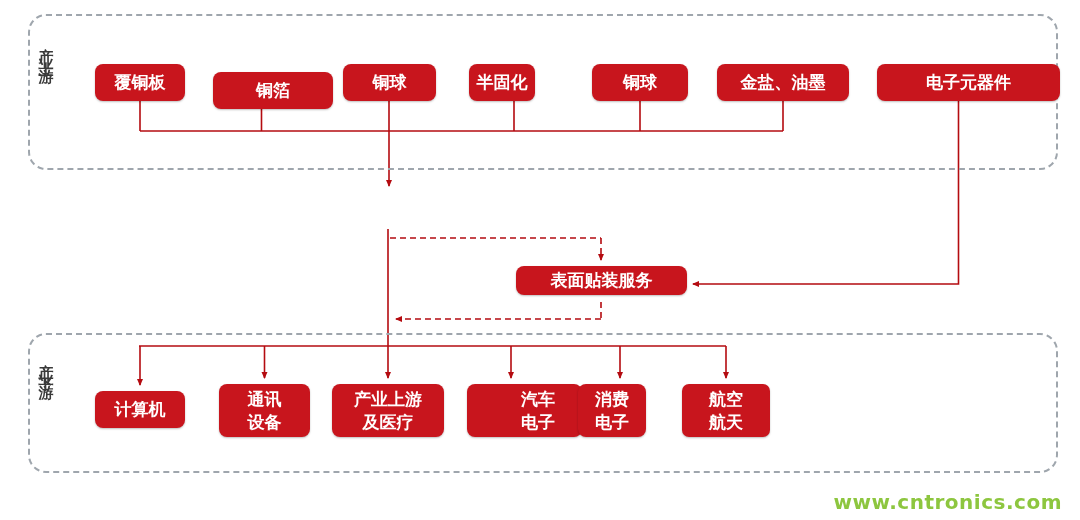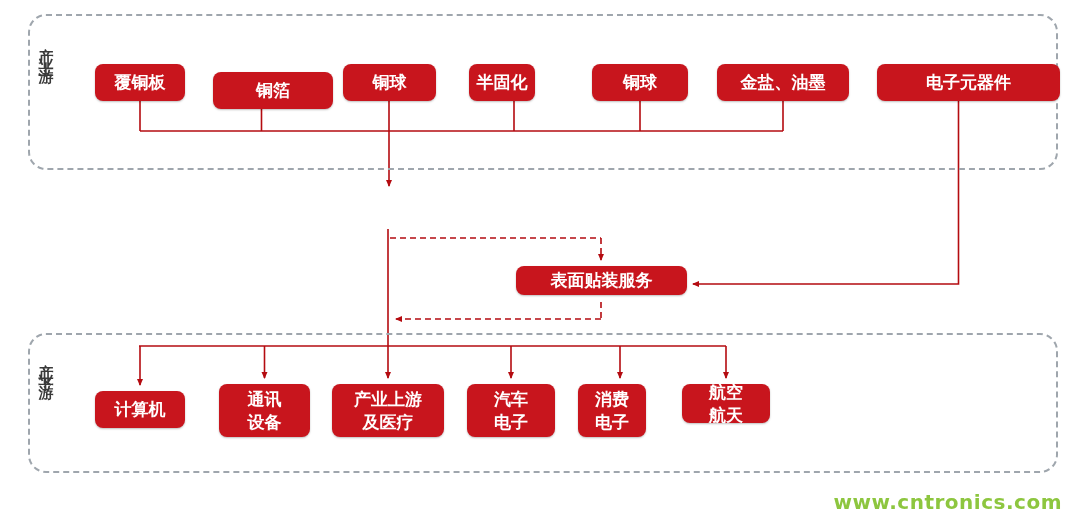--- a/index.html
+++ b/index.html
@@ -82,22 +82,22 @@
   <div class="node" style="left:516px;top:266px;width:171px;height:29px;">表面贴装服务</div>
 
   <div class="zone" style="left:28px;top:333px;width:1026px;height:136px;"></div>
   <div class="zone-label" style="left:36px;top:352px;">产业下游</div>
 
   <div class="node" style="left:95px;top:391px;width:90px;height:37px;">计算机</div>
   <div class="node" style="left:219px;top:384px;width:91px;height:53px;">通讯
 设备</div>
   <div class="node" style="left:332px;top:384px;width:112px;height:53px;">产业上游
 及医疗</div>
-  <div class="node" style="left:467px;top:384px;width:88px;height:53px;">汽车
+  <div class="node" style="left:467px;top:384px;width:88px;height:53px;padding-left:27px;">汽车
 电子</div>
   <div class="node" style="left:578px;top:384px;width:68px;height:53px;">消费
 电子</div>
-  <div class="node" style="left:682px;top:384px;width:88px;height:39px;">航空
+  <div class="node" style="left:682px;top:384px;width:88px;height:53px;border-radius:7px;">航空
 航天</div>
 
   <div class="watermark">www.cntronics.com</div>
 
 </div>
 
 </body></html>

